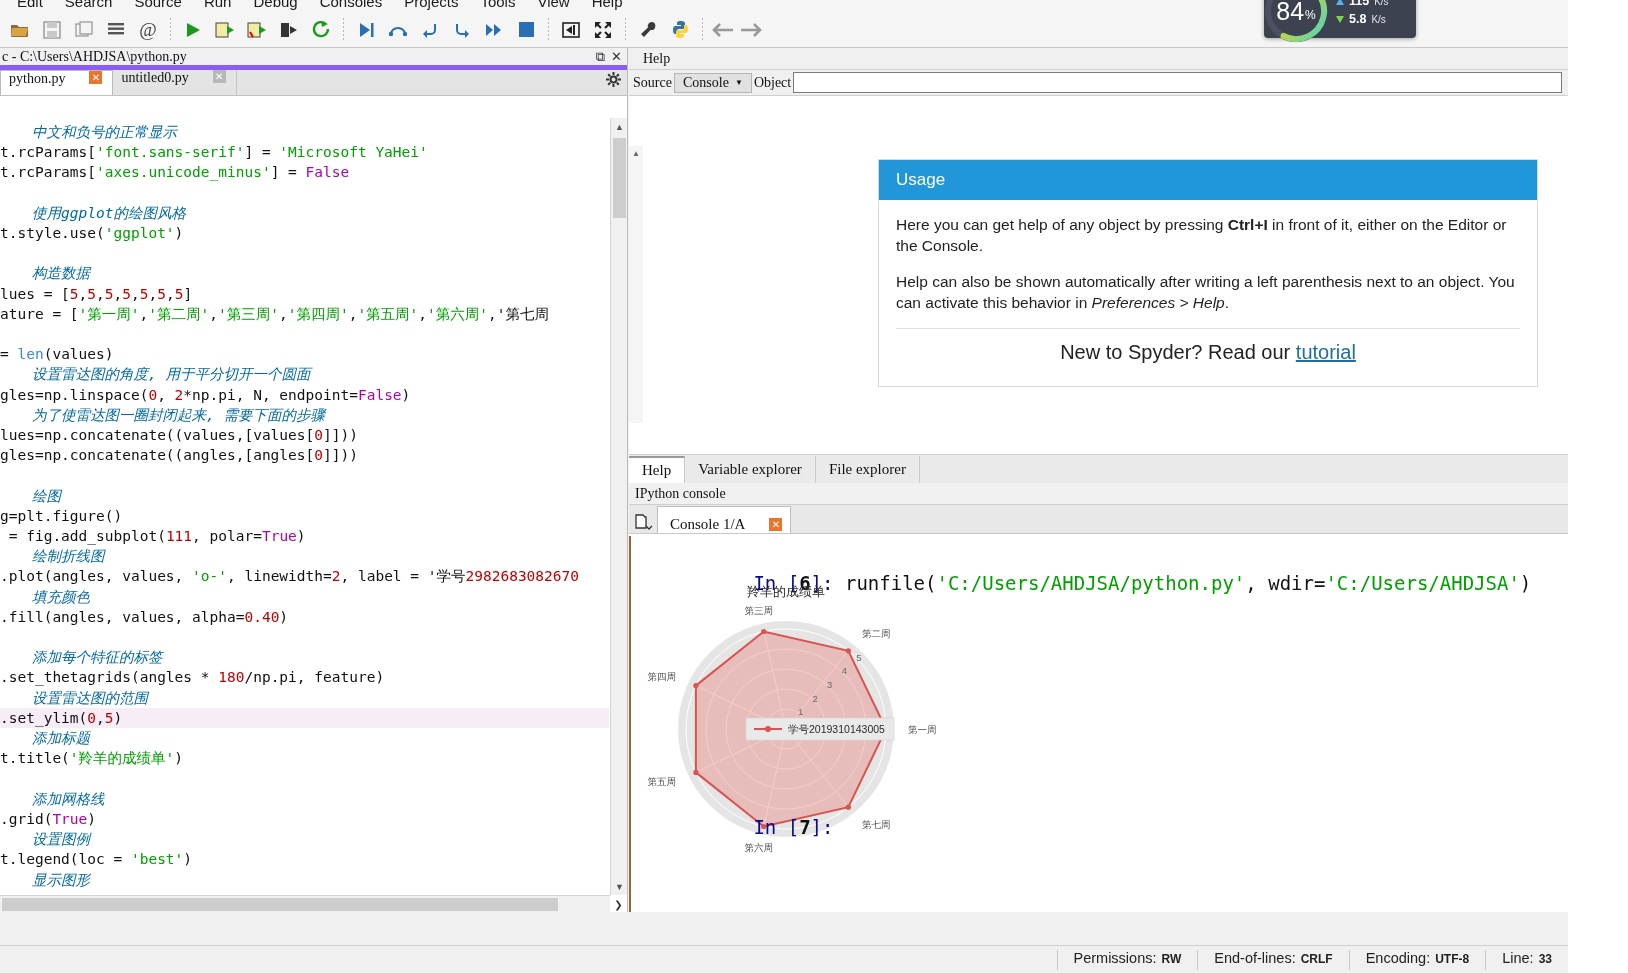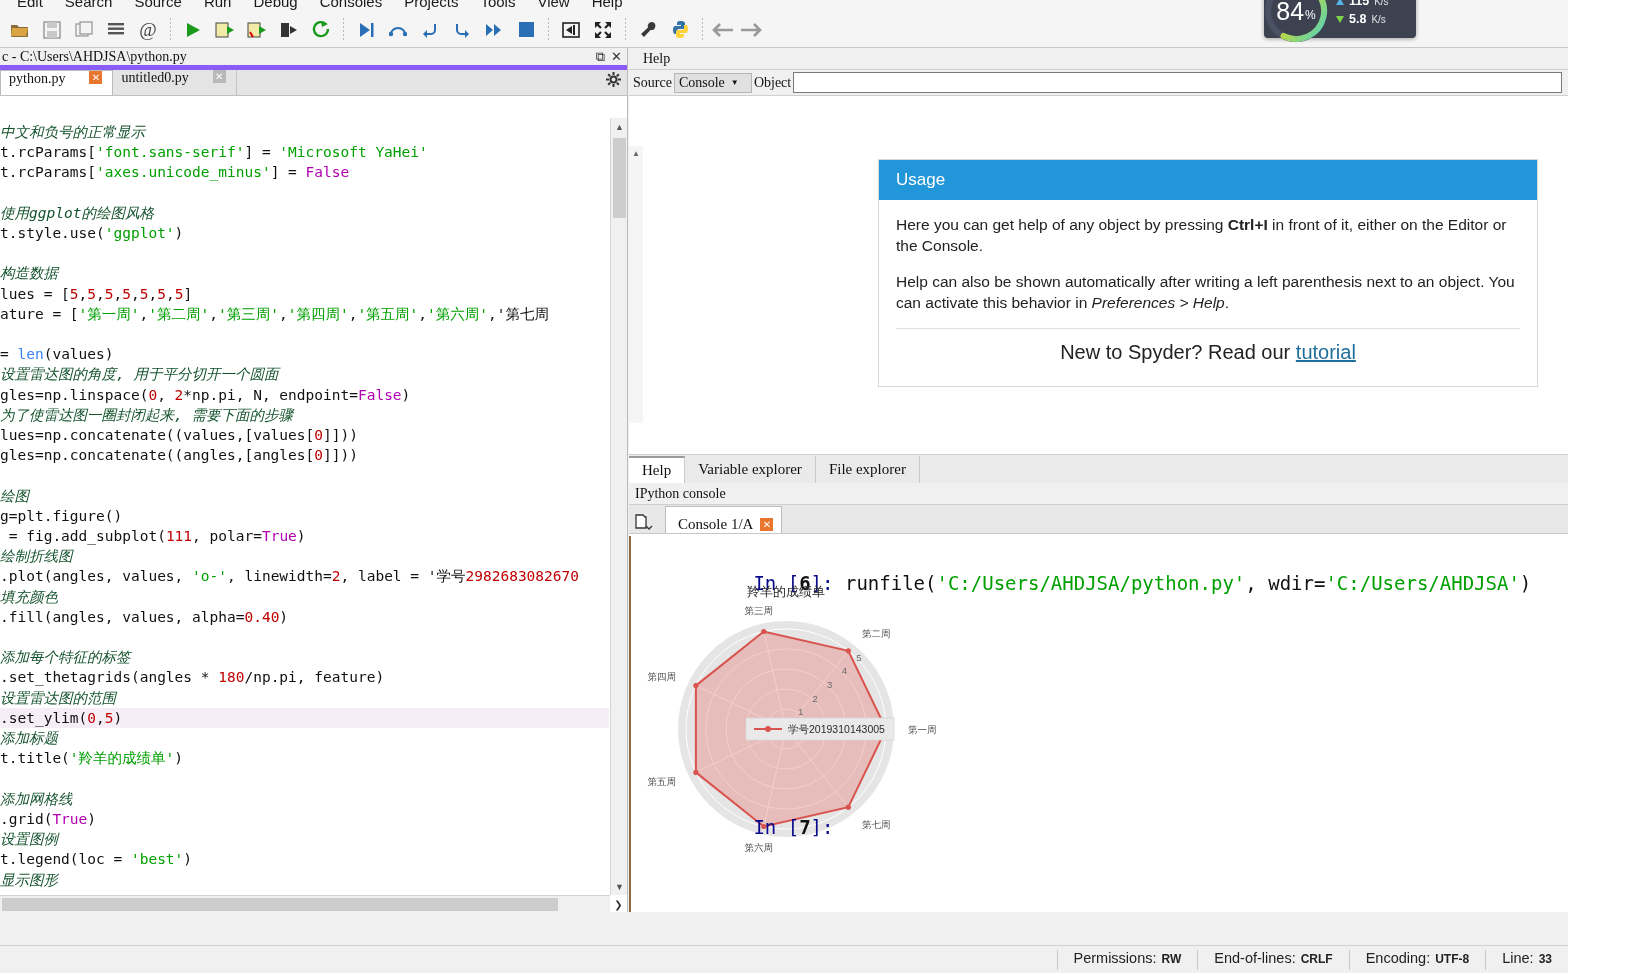--- a/index.html
+++ b/index.html
@@ -82,21 +82,21 @@
     position: absolute; left: 0; top: 70px; right: 0; bottom: 0;
     background: #fff; overflow: hidden;
   }
   .code-scroll { position: absolute; left: 0; top: 4px; right: 18px; bottom: 18px; overflow: hidden; }
   pre.code {
     margin: 0; padding: 0 0 0 0;
     font-family: "DejaVu Sans Mono", "Liberation Mono", monospace;
     font-size: 14.5px; line-height: 20.2px; color: #111;
     white-space: pre;
   }
-  .c-cmt { color: #14532d; font-style: italic; }
+  .c-cmt { color: #0369a1; font-style: italic; margin-left: 32px; }
   .c-str { color: #00a000; }
   .c-kw  { color: #b000b0; }
   .c-num { color: #c00000; }
   .c-bi  { color: #3b82f6; }
   .hl-line { background: #f7edf7; display: block; }
 
   
   .vscroll {
     position: absolute; right: 0; top: 0; width: 17px; bottom: 17px;
     background: #f0f0f0; border-left: 1px solid #d4d4d4;
@@ -127,21 +127,21 @@
     display: flex; align-items: center; padding-left: 14px;
     font-family: "Liberation Serif", serif; font-size: 14px; color: #111;
   }
   .help-toolbar {
     height: 26px; background: #f0f0f0; display: flex; align-items: center;
     padding: 0 4px; gap: 2px; border-bottom: 1px solid #d0d0d0;
   }
   .lbl-small { font-family: "Liberation Serif", serif; font-size: 14px; color: #111; }
   .combo {
     height: 20px; min-width: 78px; background: #e1e1e1; border: 1px solid #b5b5b5;
-    display: flex; align-items: center; justify-content: flex-start;
+    display: flex; align-items: center; justify-content: center;
     padding: 0 4px; font-family: "Liberation Serif", serif; font-size: 14px; color:#111;
   }
   .objinput {
     flex: 1; height: 21px; background: #fff; border: 1px solid #7a7a7a; margin-right: 2px;
   }
   .help-body { position: absolute; left: 0; top: 49px; right: 0; bottom: 30px; background: #fff; overflow: hidden; }
 
   .usage-card {
     position: absolute; left: 249px; top: 62px; width: 660px;
     border: 1px solid #d9d9d9; background: #fff;
@@ -180,23 +180,23 @@
     height: 21px; background: #f0f0f0; border-bottom: 1px solid #cfcfcf;
     display: flex; align-items: center; padding-left: 6px;
     font-family: "Liberation Serif", serif; font-size: 14px; color: #111;
   }
   .console-tabs {
     height: 29px; background: #e8e8e8; display: flex; align-items: flex-end;
     padding-left: 4px; gap: 0; border-bottom: 1px solid #c8c8c8;
   }
   .folder-icon { width: 24px; height: 24px; display:flex;align-items:center;justify-content:center; }
   .ctab {
-    height: 27px; padding: 8px 8px 0 12px; display: flex; align-items: center; gap: 7px;
+    height: 27px; padding: 8px 8px 0 12px; display: flex; align-items: center; gap: 24px;
     background: #fff; border: 1px solid #bdbdbd; border-bottom: none;
-    font-family: "Liberation Serif", serif; font-size: 15px; color: #111; margin-left: 8px;
+    font-family: "Liberation Serif", serif; font-size: 15px; color: #111;
   }
   .console-body {
     position: absolute; left: 0; top: 52px; right: 0; bottom: 0; background: #fff;
     border-left: 2px solid #8a6a3a; overflow: hidden;
   }
   .cline {
     font-family: "DejaVu Sans Mono","Liberation Mono", monospace;
     font-size: 19px; color: #111; white-space: pre; padding-left: 8px;
   }
   .cin { color: #0a0a8c; }

